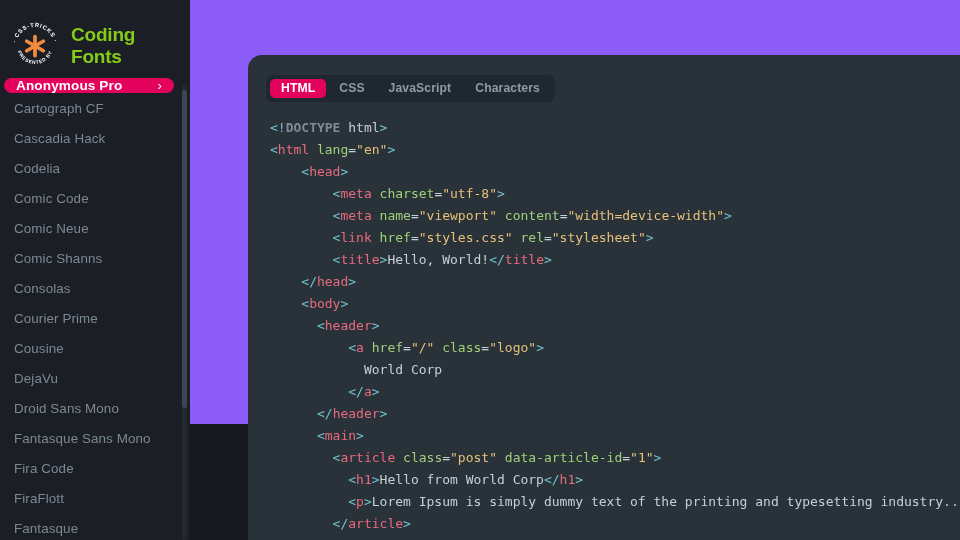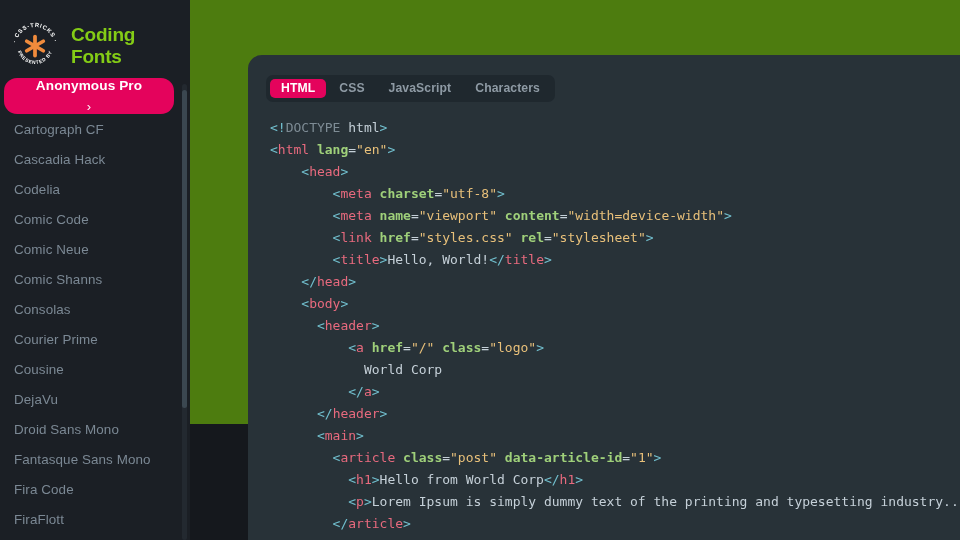--- a/index.html
+++ b/index.html
@@ -39,44 +39,43 @@
     display: flex; align-items: center;
     padding: 15px 14px;
     font-size: 13.4px;
     color: #7b8894;
     letter-spacing: 0.1px;
     white-space: nowrap;
   }
   .font-item.active {
     margin: 0 16px 0 4px;
     padding: 0 12px;
-    height: 36px;
+    height: 15px;
     background: #e4035c;
     color: #ffffff;
     font-weight: bold;
     border-radius: 13px;
     justify-content: space-between;
     font-size: 13.6px;
-    flex-direction: column;
   }
   .font-item.active .chev { font-size: 13px; font-weight: normal; opacity: .95; }
 
   #sb-track {
     position: absolute; left: 182px; top: 84px;
     width: 5px; height: 456px;
     background: #232930; border-radius: 3px;
   }
   #sb-thumb {
     position: absolute; left: 182px; top: 90px;
     width: 5px; height: 318px;
     background: #3b4750; border-radius: 3px;
   }
 
   
-  #main { flex: 1 1 auto; position: relative; height: 424px; background: #4d7c0f; }
+  #main { flex: 1 1 auto; position: relative; height: 424px; background: #8b5cf6; }
   #panel {
     position: absolute; left: 58px; top: 55px;
     width: 712px; height: 485px;
     background: #283238;
     border-top-left-radius: 14px;
     overflow: hidden;
   }
 
   #tabbar {
     position: absolute; left: 18px; top: 20px;
@@ -104,24 +103,24 @@
     font-family: "DejaVu Sans Mono", "Liberation Mono", monospace;
     font-size: 13px;
     line-height: 22px;
     white-space: pre;
     overflow: hidden;
     padding-left: 22px;
   }
   .ln { height: 22px; white-space: pre; }
   .pk { color: #e86a7e; }   
   .br { color: #72c0cf; }   
-  .at { color: #9fd07a; font-weight: bold; }   
+  .at { color: #9fd07a; }   
   .vl { color: #e8c07a; }   
   .tx { color: #c5d0d8; }   
-  .dc { color: #7e8c95; }   
+  .dc { color: #7e8c95; font-weight: bold; }   
   .eq { color: #c5d0d8; }
 </style>
 </head>
 <body>
 
 <div id="app">
 
   <aside id="sidebar">
 
     <div class="brand">

